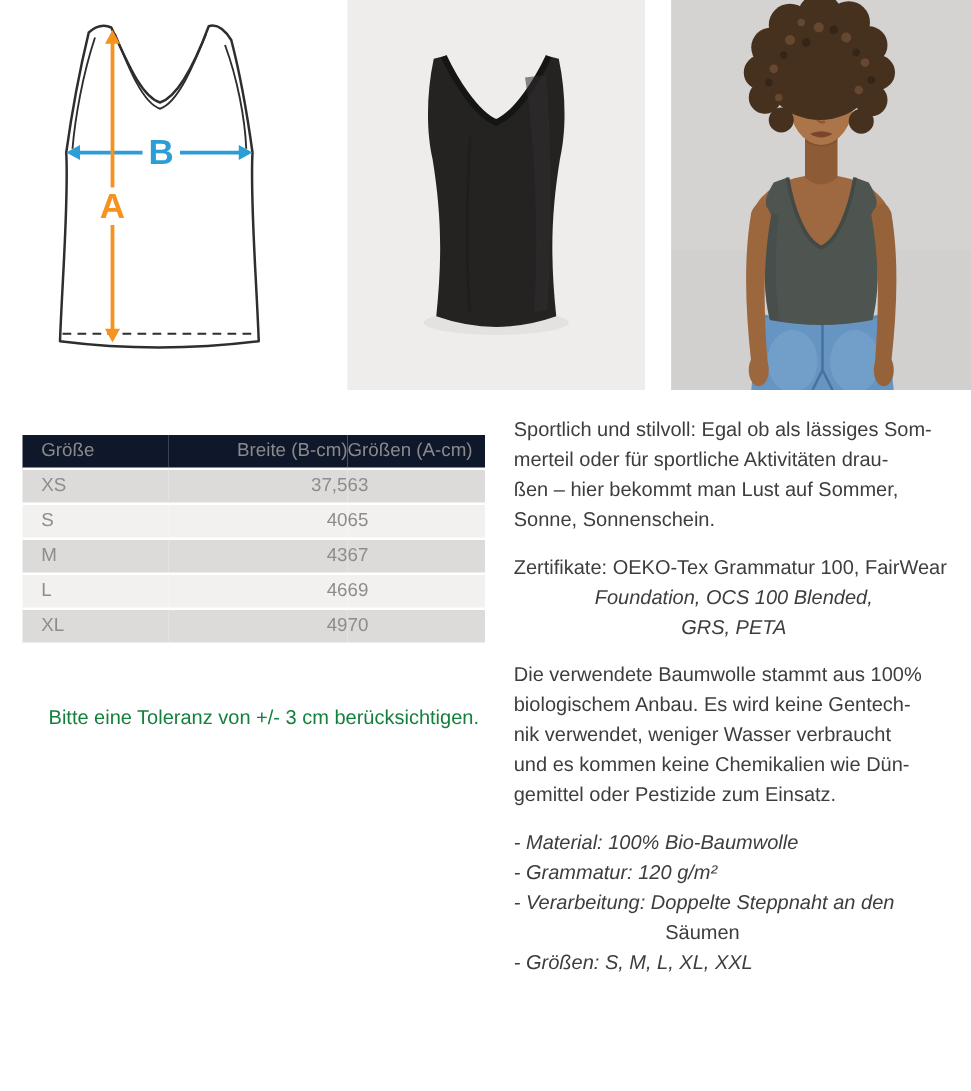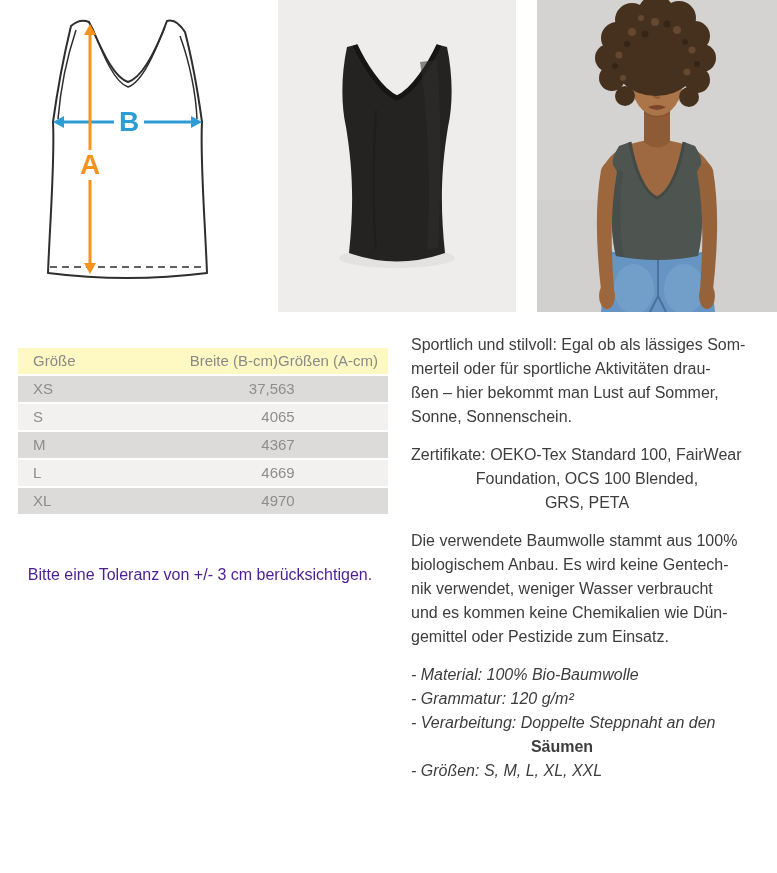--- a/index.html
+++ b/index.html
@@ -21,40 +21,40 @@
     position:absolute;left:18px;top:348px;width:370px;
     border-collapse:collapse;font-size:15px;color:#8d8d8d;
     table-layout:fixed;
   }
   #size-table tr{height:26px;border-bottom:2px solid #ffffff;}
   #size-table th,#size-table td{
     padding:0;text-align:left;font-weight:normal;vertical-align:middle;line-height:26px;
   }
   #size-table th:nth-child(1),#size-table td:nth-child(1){padding-left:15px;width:102px;}
   #size-table th:nth-child(2),#size-table td:nth-child(2){width:143px;text-align:right;}
-  #size-table thead tr{background:#fef9c3;color:#8a8a8a;}
+  #size-table thead tr{background:#0f172a;color:#8a8a8a;}
   #size-table tbody tr:nth-child(odd){background:#dcdbda;}
   #size-table tbody tr:nth-child(even){background:#f2f1f0;}
 
   #tolerance-note{
-    position:absolute;left:14px;top:566px;width:372px;
-    text-align:center;font-size:16px;color:#4c1d95;
+    position:absolute;left:25px;top:566px;width:372px;
+    text-align:center;font-size:16px;color:#15803d;
   }
 
   
   #description{
     position:absolute;left:411px;top:333px;width:362px;
     font-size:16px;line-height:24px;color:#3d3d3d;
   }
   .pre{white-space:pre;}
   .block{margin:0 0 14px 0;}
   .cert-line{white-space:pre;}
-  .cert-center{text-align:center;white-space:pre;padding-right:10px;}
+  .cert-center{text-align:center;white-space:pre;padding-right:10px;font-style:italic;}
   .spec-line{white-space:pre;font-style:italic;}
-  .spec-wrap{text-align:center;padding-right:60px;white-space:pre;font-weight:bold;}
+  .spec-wrap{text-align:center;padding-right:60px;white-space:pre;}
 </style>
 </head>
 <body>
 
 <div class="top-row">
 
   <div id="diagram-wrap">
     <svg width="235" height="300" viewBox="0 0 235 300">
 
       <path d="M 51 21 C 44 50, 37 88, 33 117 C 35 155, 30 215, 28 268 Q 107 278, 187 268 C 185 215, 180 155, 182 117 C 178 88, 171 50, 165 27 Q 156 13, 147 16 C 138 40, 124 72, 108 77 C 92 72, 80 40, 69 17 Q 60 13, 51 21 Z" fill="#ffffff" stroke="#2e2e2e" stroke-width="2" stroke-linejoin="round"></path>
@@ -209,21 +209,21 @@
 
 <div id="tolerance-note">Bitte eine Toleranz von +/- 3 cm berücksichtigen.</div>
 
 <div id="description">
   <div class="pre block">Sportlich und stilvoll: Egal ob als lässiges Som-
 merteil oder für sportliche Aktivitäten drau-
 ßen – hier bekommt man Lust auf Sommer,
 Sonne, Sonnenschein.</div>
 
   <div class="block">
-    <div class="cert-line">Zertifikate: OEKO-Tex Standard 100, FairWear</div>
+    <div class="cert-line">Zertifikate: OEKO-Tex Grammatur 100, FairWear</div>
     <div class="cert-center">Foundation, OCS 100 Blended,</div>
     <div class="cert-center">GRS, PETA</div>
   </div>
 
   <div class="pre block">Die verwendete Baumwolle stammt aus 100%
 biologischem Anbau. Es wird keine Gentech-
 nik verwendet, weniger Wasser verbraucht
 und es kommen keine Chemikalien wie Dün-
 gemittel oder Pestizide zum Einsatz.</div>
 

